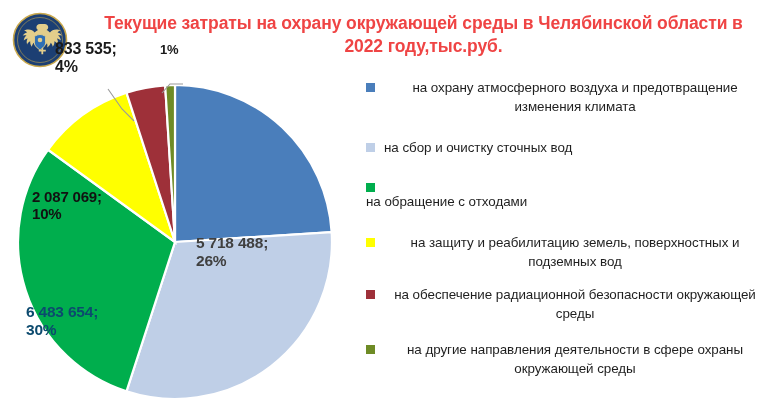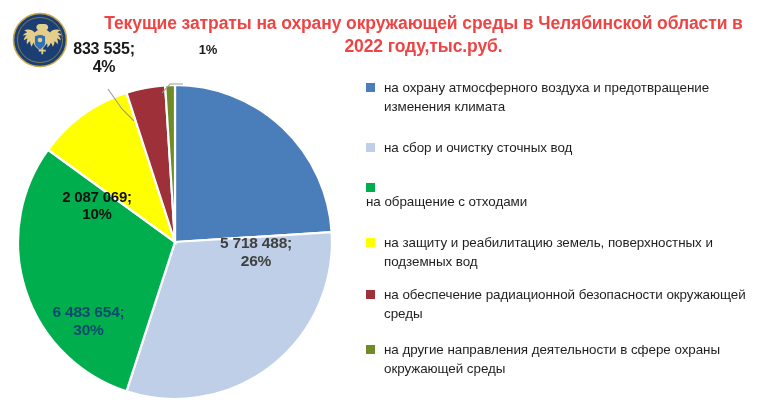--- a/index.html
+++ b/index.html
@@ -52,21 +52,20 @@
     height: 342px;
   }
   .pie-svg {
     position: absolute;
     left: 0; top: 0;
   }
   
   .dlabel {
     position: absolute;
     font-weight: bold;
-    text-align: center;
     line-height: 1.15;
     white-space: nowrap;
     letter-spacing: -0.2px;
   }
   .dlabel .num { display: block; }
   .dlabel .pct { display: block; }
 
   .dl-blue {
     left: 196px; top: 172px;
     width: 120px;
@@ -109,20 +108,21 @@
     left: 366px;
     top: 78px;
     width: 400px;
     height: 320px;
   }
   .legend-item {
     position: absolute;
     display: flex;
     align-items: flex-start;
     width: 400px;
+    text-align: center;
   }
   .legend-swatch {
     width: 9px;
     height: 9px;
     flex: 0 0 9px;
     margin-top: 5px;
     margin-right: 9px;
   }
   .legend-label {
     font-size: 13.4px;

